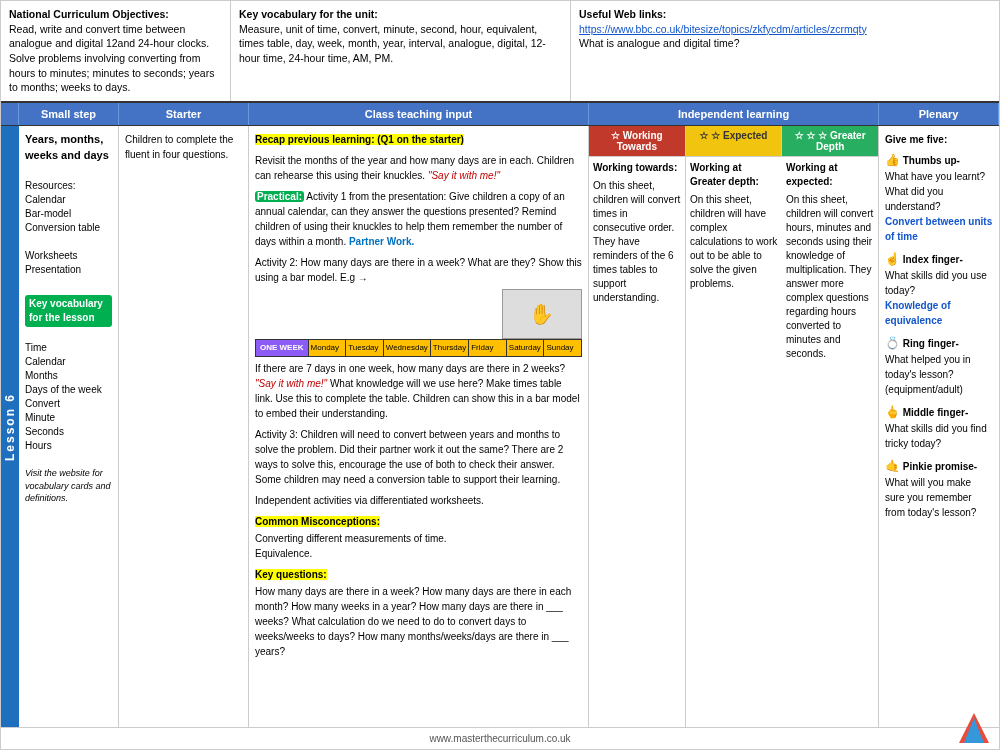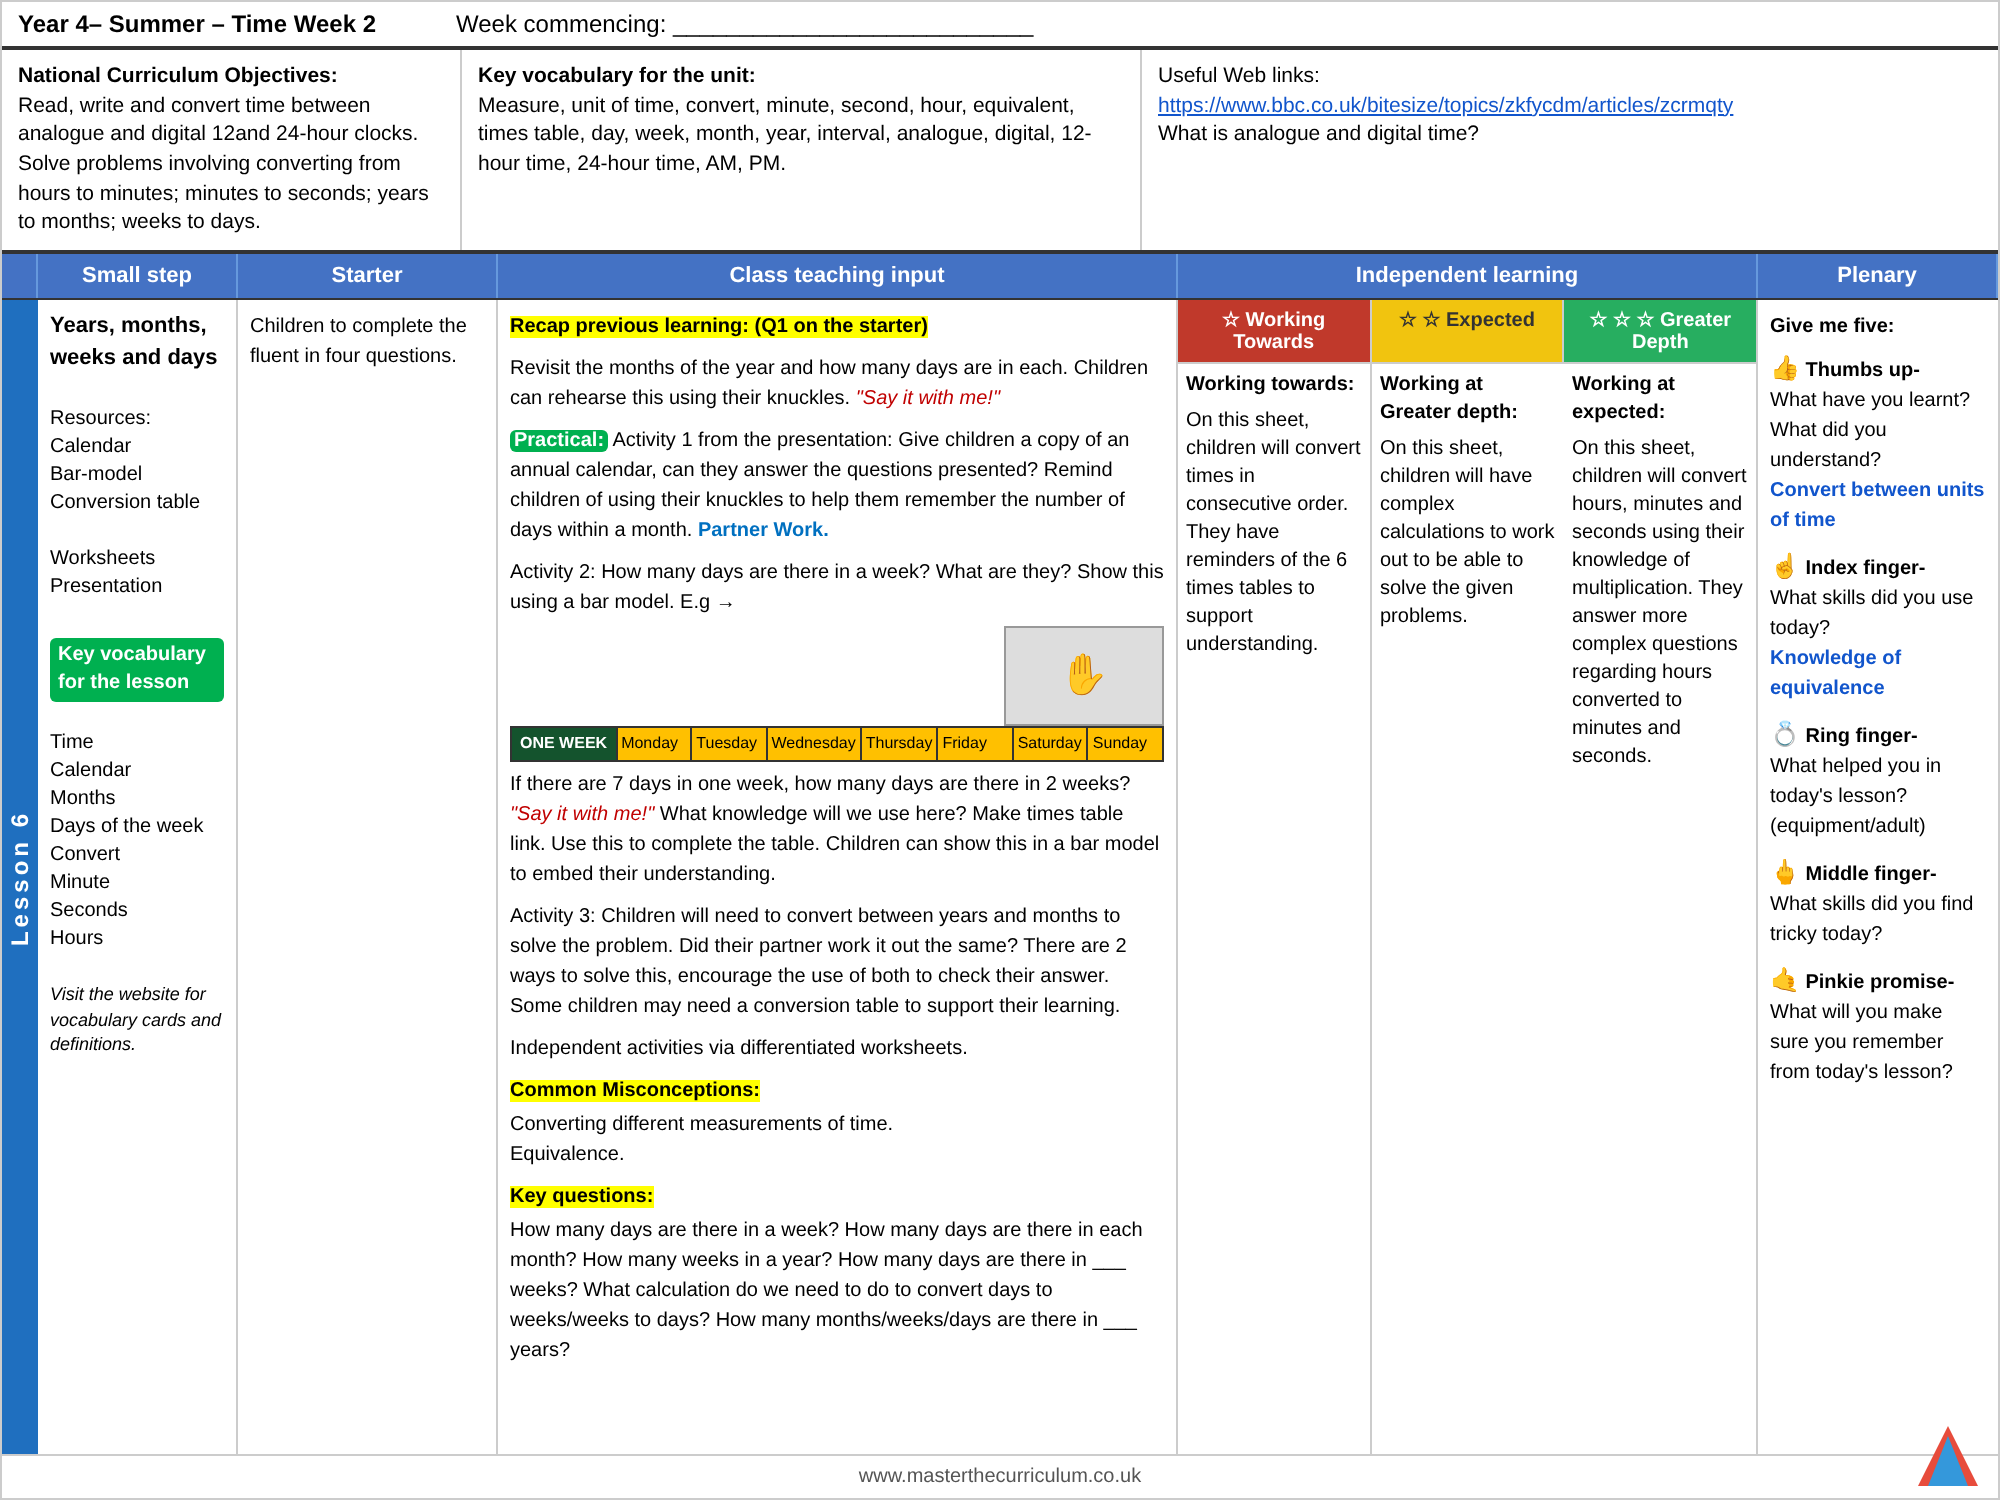--- a/index.html
+++ b/index.html
@@ -160,21 +160,21 @@
       margin-top: 4px;
     }
     
     .week-bar {
       display: flex;
       border: 1px solid #333;
       font-size: 8px;
       margin: 4px 0;
     }
     .week-bar-label {
-      background: #14532d;
+      background: #8b5cf6;
       color: #fff;
       padding: 2px 4px;
       font-weight: bold;
       display: flex;
       align-items: center;
       white-space: nowrap;
     }
     .week-bar-days {
       display: flex;
       flex: 1;
@@ -218,37 +218,33 @@
       display: flex;
       flex-direction: column;
       width: 100%;
     }
   </style>
 </head>
 <body>
 
 <div class="page-wrapper">
 
-  <div class="header-row">
-    <span class="header-title">Year 4– Summer – Time  Week 2</span>
-    <span class="header-week">Week commencing: ___________________________</span>
-  </div>
 
   <div class="info-row">
     <div class="info-cell info-cell-left">
       <div style="font-weight:bold;">National Curriculum Objectives:</div>
       <div style="white-space:pre-line;">Read, write and convert time between analogue and digital 12and 24-hour clocks.
 Solve problems involving converting from hours to minutes; minutes to seconds; years to months; weeks to days.</div>
     </div>
     <div class="info-cell info-cell-mid">
       <div style="font-weight:bold;">Key vocabulary for the unit:</div>
       <div>Measure, unit of time, convert, minute, second, hour, equivalent, times table, day, week, month, year, interval, analogue, digital, 12-hour time, 24-hour time, AM, PM.</div>
     </div>
     <div class="info-cell info-cell-right">
-      <div style="font-weight:normal;">Useful Web links:</div>
+      <div style="font-weight:bold;">Useful Web links:</div>
       <div><a class="link-blue" href="#">https://www.bbc.co.uk/bitesize/topics/zkfycdm/articles/zcrmqty</a></div>
       <div>What is analogue and digital time?</div>
     </div>
   </div>
 
   <div class="col-headers">
     <div class="col-label" style="flex:0 0 18px;"></div>
     <div class="col-label col-small-step">Small step</div>
     <div class="col-label col-starter">Starter</div>
     <div class="col-label col-teaching">Class teaching input</div>

